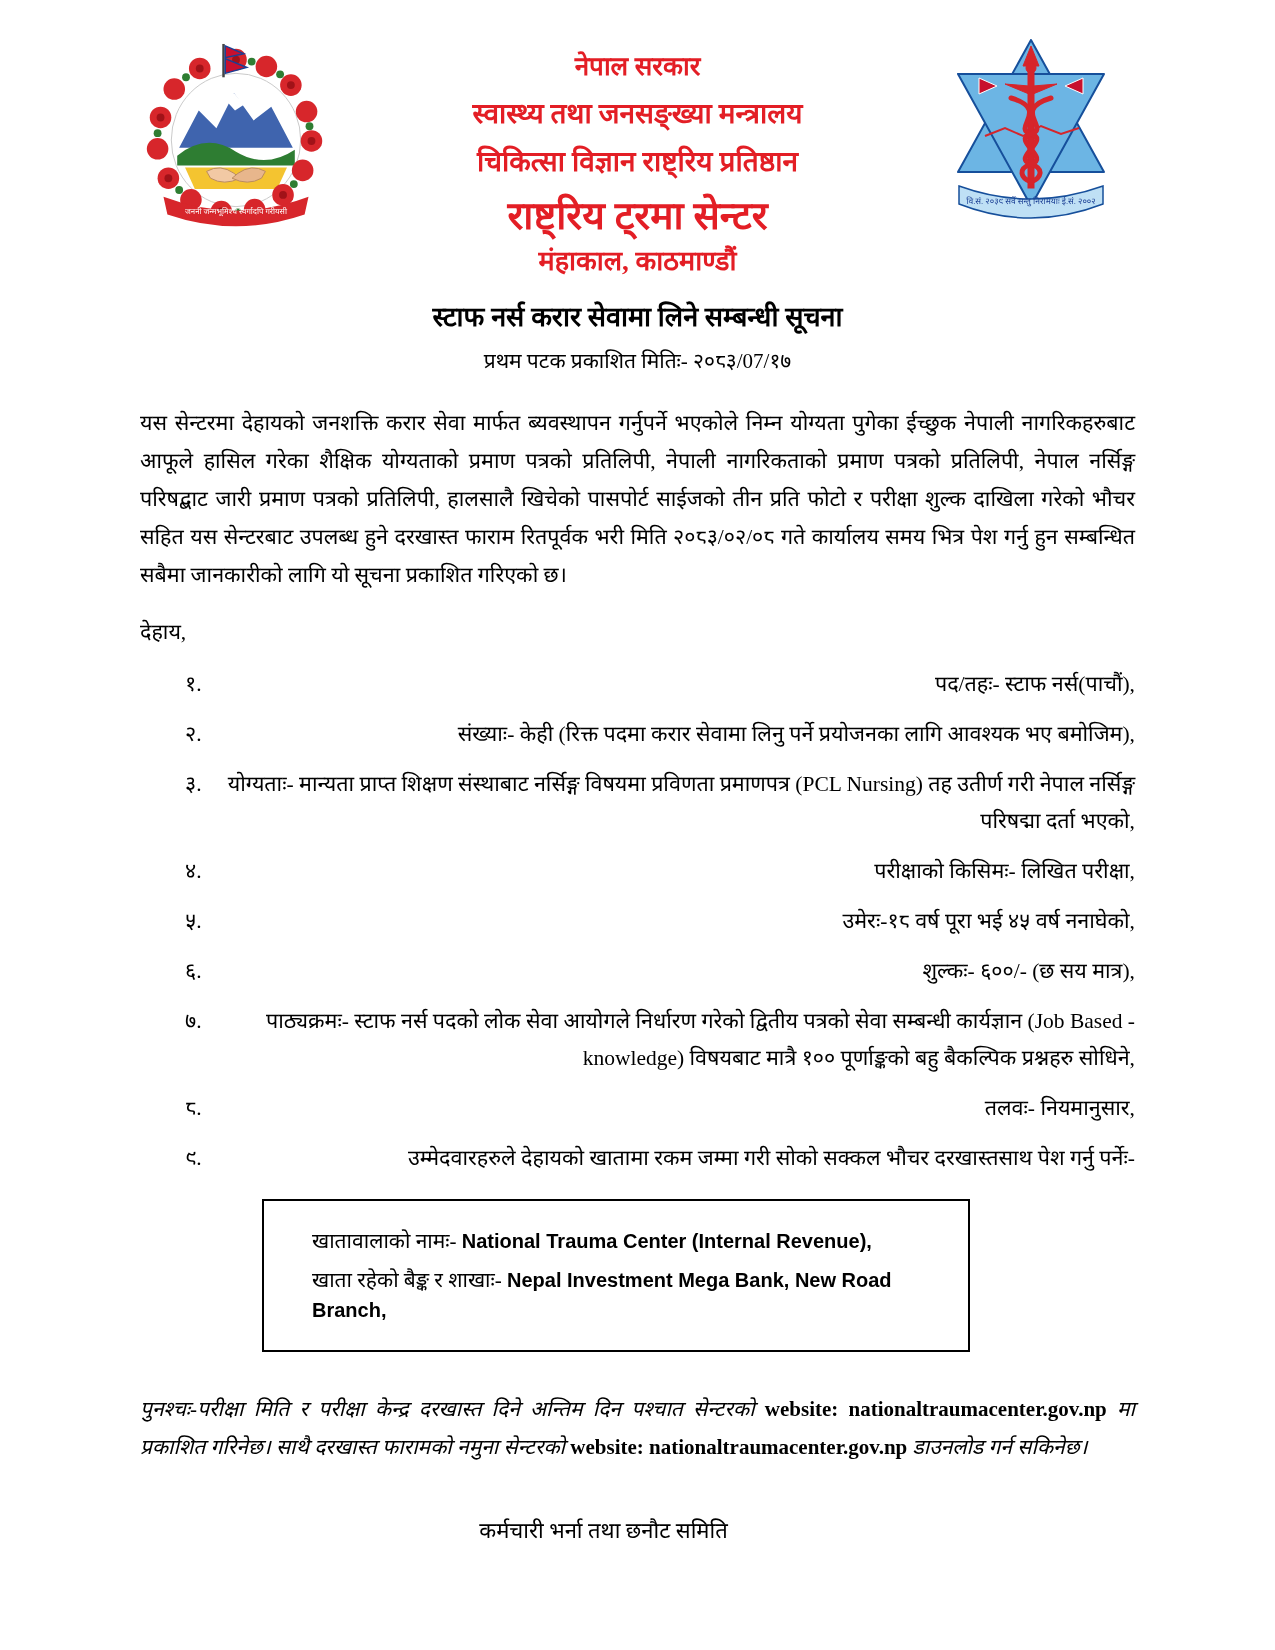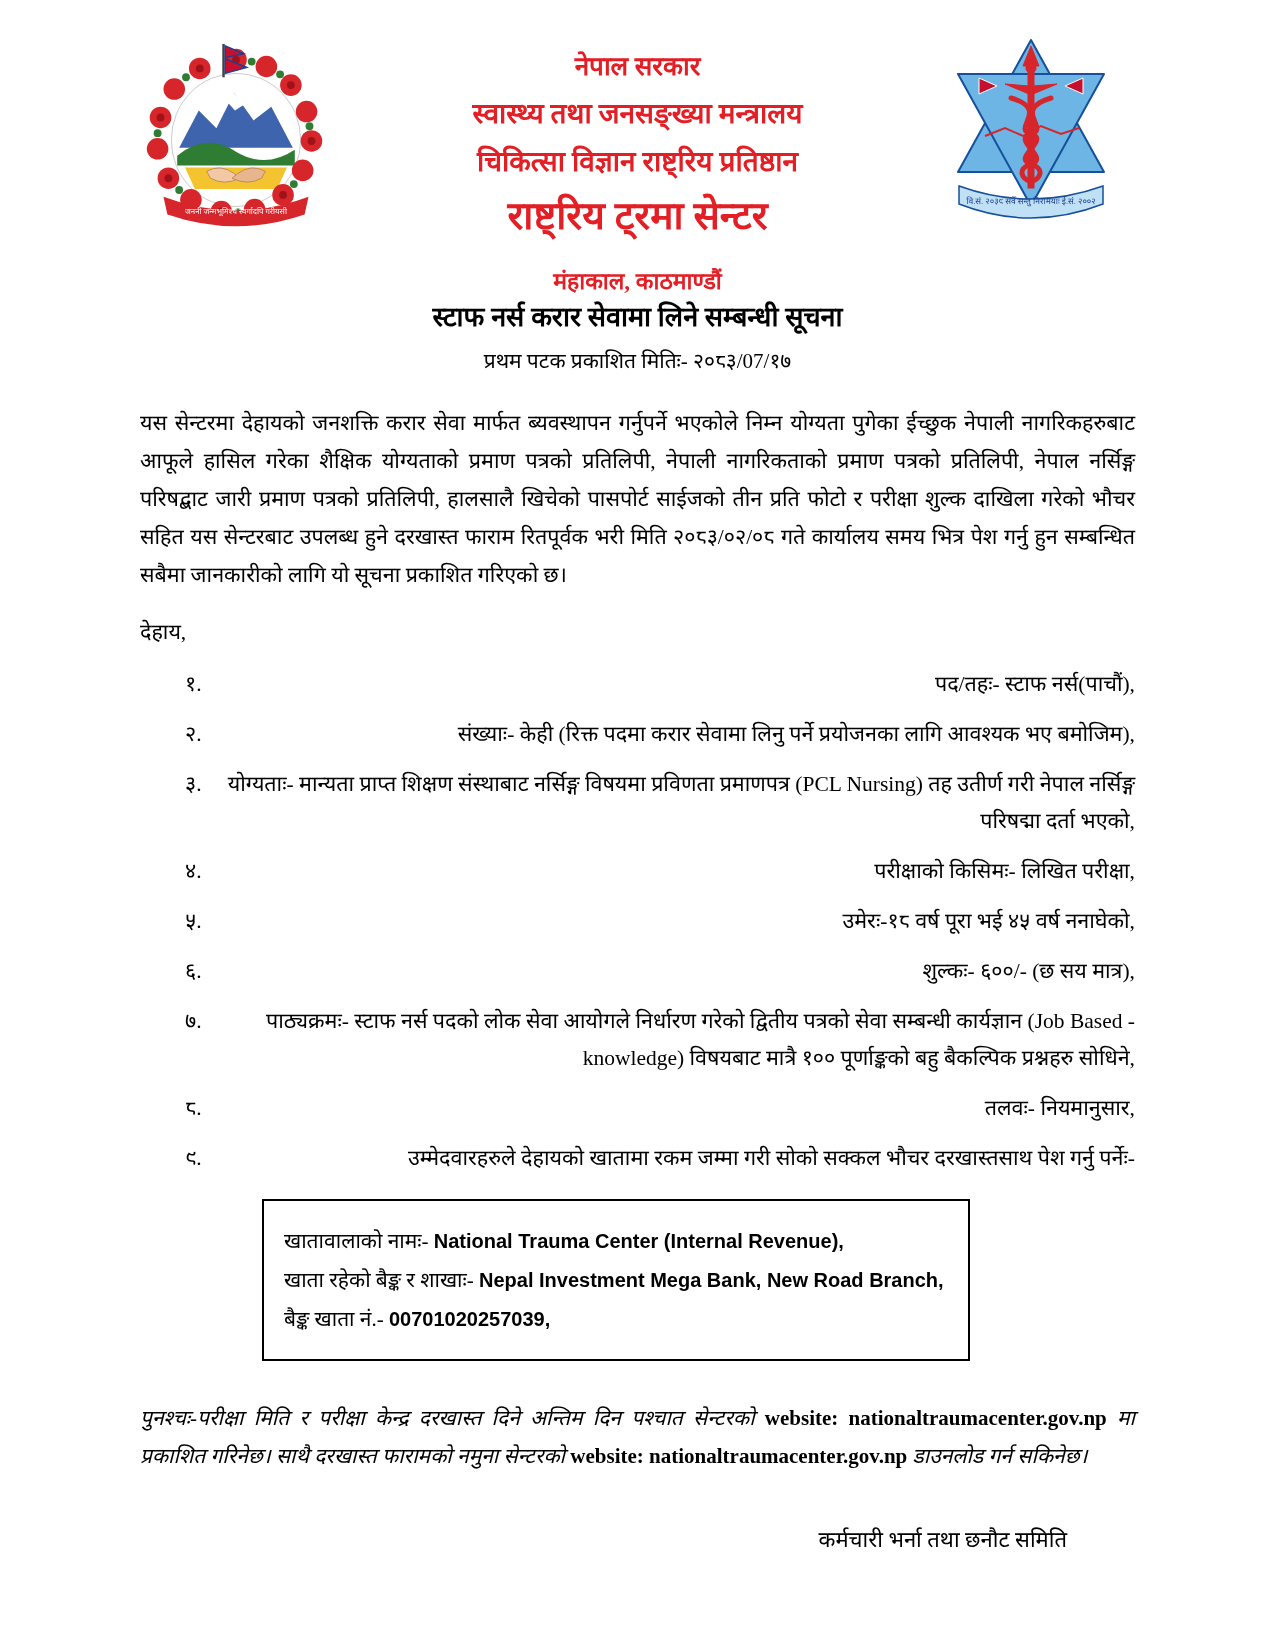--- a/index.html
+++ b/index.html
@@ -14,57 +14,57 @@
   }
   
   .letterhead { position:relative; height:265px; }
   .emblem-left  { position:absolute; left:138px; top:42px;  width:196px; height:196px; }
   .emblem-right { position:absolute; left:945px; top:36px;  width:172px; height:205px; }
   .head-text { text-align:center; padding-top:52px; color:#e31e25; font-weight:bold; }
   .head-gov      { font-size:26px; line-height:30px; }
   .head-ministry { font-size:28px; line-height:32px; margin-top:16px; }
   .head-academy  { font-size:28px; line-height:32px; margin-top:16px; }
   .head-center   { font-size:39px; line-height:44px; margin-top:16px; }
-  .head-address  { font-size:23px; line-height:31px; margin-top:28px; }
+  .head-address  { font-size:27px; line-height:31px; margin-top:8px; }
   
   .notice-title { text-align:center; font-size:27px; font-weight:bold; margin-top:32px; }
   .notice-pub   { text-align:center; font-size:21px; margin-top:12px; }
   
   .content { padding:0 140px; }
   .para {
     margin-top:30px;
     font-size:21.5px; line-height:38px;
     text-align:justify;
   }
   .list-intro { font-size:21.5px; }
   ol.items { list-style:none; margin:10px 0 0 0; padding:0; }
   ol.items li { display:flex; font-size:21.5px; line-height:37px; margin-top:13px; }
   ol.items .txt { flex:1; text-align:right; }
   li .num-col { flex:0 0 85px; padding-left:45px; box-sizing:border-box; }
   
   .bank-box {
     margin:22px 0 0 122px;
     width:708px;
     border:2px solid #000;
-    padding:16px 10px 16px 20px;
+    padding:16px 10px 16px 48px;
     box-sizing:border-box;
   }
   .bank-row { font-size:21px; line-height:30px; margin:9px 0; }
   .bank-label { }
   .bank-value { font-family:"Liberation Sans","DejaVu Sans",sans-serif; font-weight:bold; font-size:20px; }
   
   .footnote {
     margin-top:38px;
     font-size:21px; line-height:38px;
     text-align:justify;
     font-style:italic;
   }
   .footnote .site { font-style:normal; font-weight:bold; }
   
-  .signature { margin-top:48px; text-align:right; padding-right:68px; font-size:22px; }
+  .signature { margin-top:48px; text-align:center; padding-right:68px; font-size:22px; }
 </style>
 </head>
 <body>
 
 <div class="page">
 
   <div class="letterhead">
 
     <svg class="emblem-left" viewBox="0 0 200 200">
 
@@ -215,24 +215,20 @@
 
     <div class="bank-box">
       <div class="bank-row">
         <span class="bank-label">खातावालाको नामः-</span>
         <span class="bank-value">National Trauma Center (Internal Revenue),</span>
       </div>
       <div class="bank-row">
         <span class="bank-label">खाता रहेको बैङ्क र शाखाः-</span>
         <span class="bank-value">Nepal Investment Mega Bank, New Road Branch,</span>
       </div>
-      <div class="bank-row">
-        <span class="bank-label">बैङ्क खाता नं.-</span>
-        <span class="bank-value">00701020257039,</span>
-      </div>
     </div>
 
     <p class="footnote"><span>पुनश्चः-परीक्षा मिति र परीक्षा केन्द्र दरखास्त दिने अन्तिम दिन पश्चात सेन्टरको </span><span class="site">website: nationaltraumacenter.gov.np</span><span> मा प्रकाशित गरिनेछ। साथै दरखास्त फारामको नमुना सेन्टरको </span><span class="site">website: nationaltraumacenter.gov.np</span><span> डाउनलोड गर्न सकिनेछ।</span></p>
 
     <div class="signature">कर्मचारी भर्ना तथा छनौट समिति</div>
 
   </main>
 </div>
 
 </body></html>

